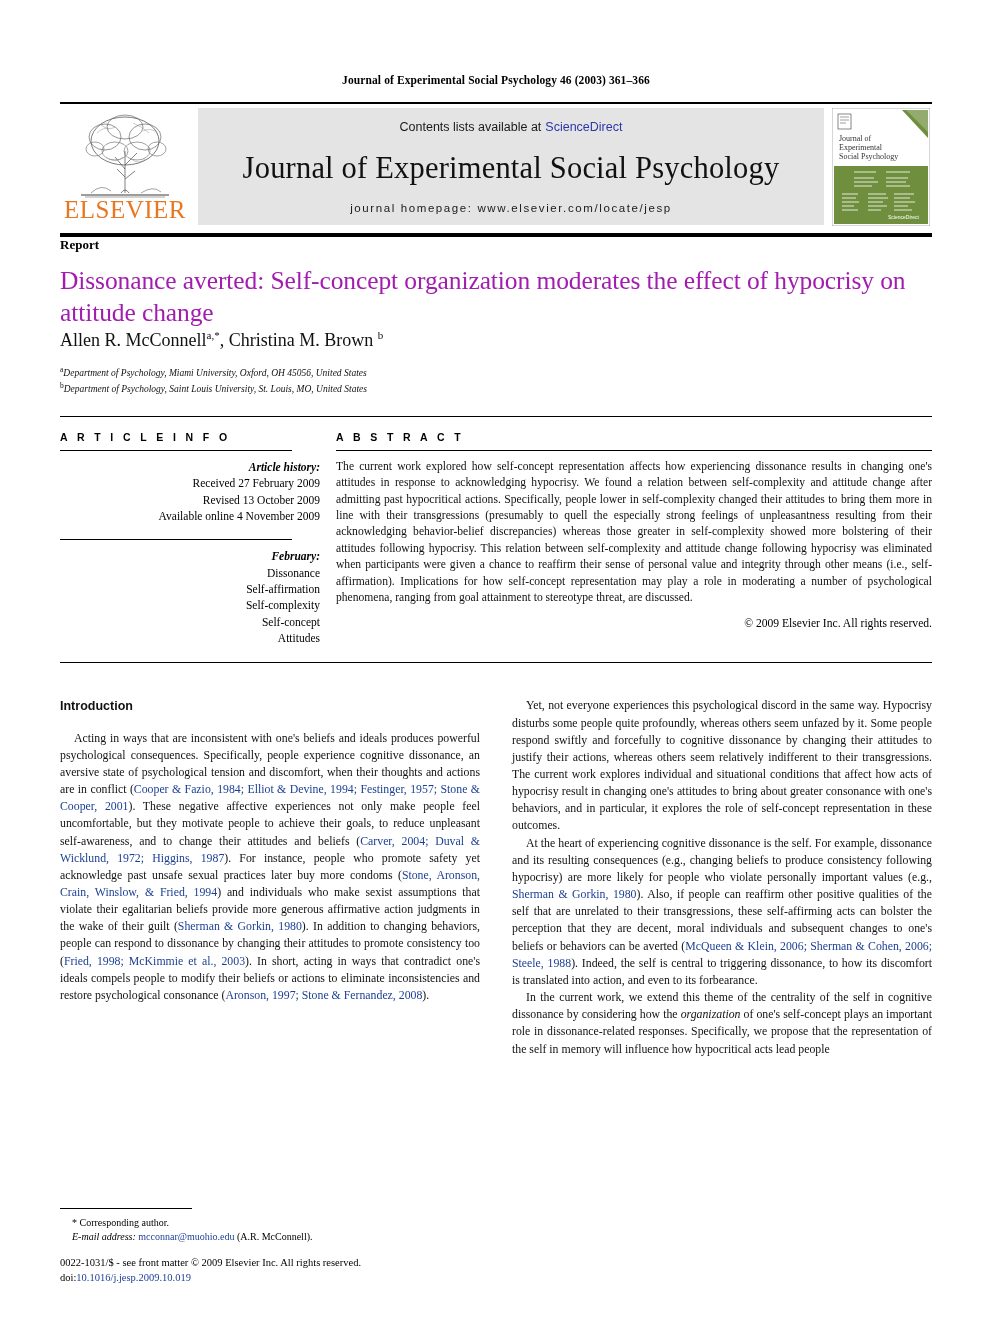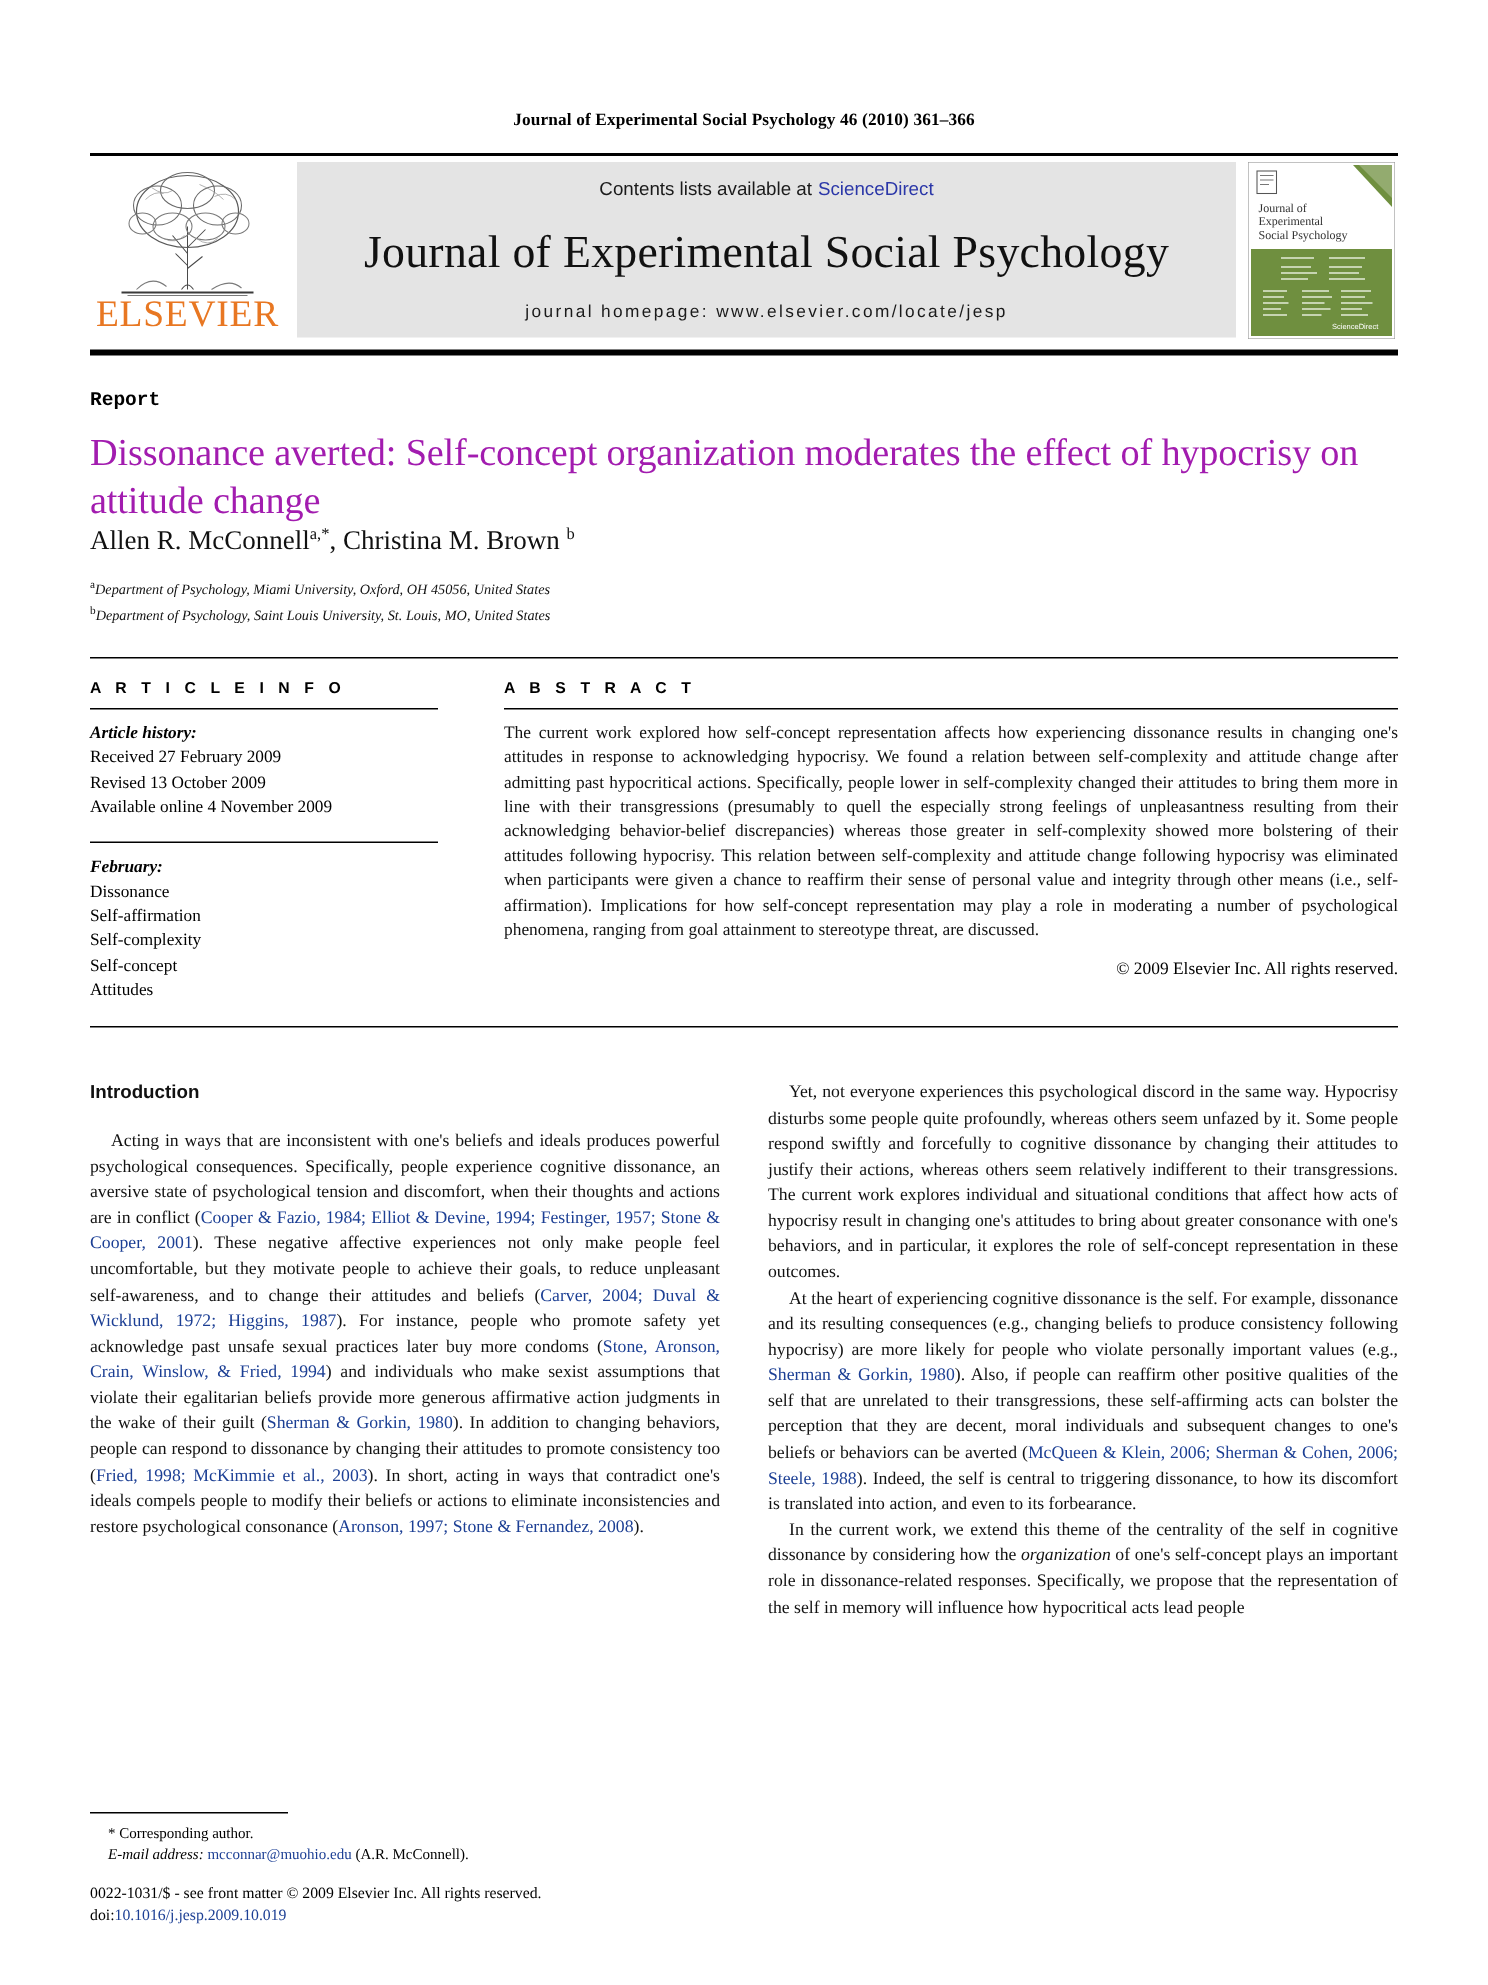--- a/index.html
+++ b/index.html
@@ -99,24 +99,23 @@
     display: flex;
     align-items: flex-start;
   }
   .masthead-rule {
     border-bottom: 4px solid #000;
     margin-top: 4px;
   }
 
   
   .section-kind {
-    font-family: Liberation Mono, monospace;
+    font-family: Liberation Serif, serif;
     font-size: 13px;
     font-weight: bold;
-    margin-top: 22px;
   }
   .paper-title {
     font-size: 25.5px;
     line-height: 1.26;
     margin-top: 12px;
     font-weight: normal;
     color: #a21caf;
     letter-spacing: -0.1px;
   }
   .authors {
@@ -158,20 +157,21 @@
     letter-spacing: 3.4px;
   }
   .hline {
     border-top: 1px solid #000;
     margin: 7px 0 8px 0;
   }
   .hline.short { width: 232px; }
   .meta-group {
     font-size: 11.5px;
     line-height: 1.42;
+    text-align: right;
   }
   .meta-label { font-style: italic; font-weight: bold; }
   .meta-group div { white-space: nowrap; }
   .abstract-body {
     font-size: 11.6px;
     line-height: 1.41;
     text-align: justify;
     color: #111;
   }
   .copyright {
@@ -238,21 +238,21 @@
     font-size: 10.5px;
     line-height: 1.38;
   }
   .doi-link { color: #1c3f94; }
 </style>
 </head>
 <body>
 
 <div class="page">
 
-  <div class="running-head">Journal of Experimental Social Psychology 46 (2010) 361–366</div>
+  <div class="running-head">Journal of Experimental Social Psychology 46 (2003) 361–366</div>
 
   <div class="masthead">
 
     <div class="logo-cell">
       <svg class="tree-svg" width="108" height="92" viewBox="0 0 108 92">
         <g stroke="#4a4a4a" stroke-width="0.7" fill="none">
           <path d="M54 86 L54 44 M54 62 L44 50 M54 58 L66 46 M54 70 L46 62 M54 72 L64 64"></path>
           <ellipse cx="54" cy="34" rx="34" ry="24" stroke="#5a5a5a" stroke-width="0.8"></ellipse>
           <ellipse cx="34" cy="30" rx="16" ry="13" stroke="#6a6a6a"></ellipse>
           <ellipse cx="74" cy="30" rx="16" ry="13" stroke="#6a6a6a"></ellipse>

